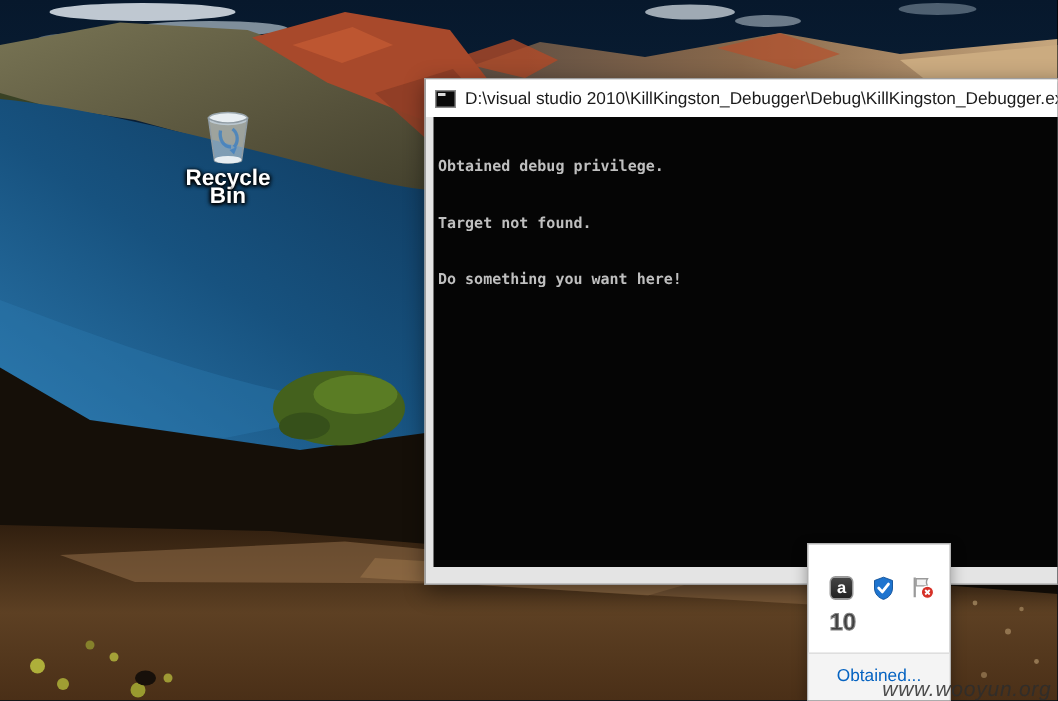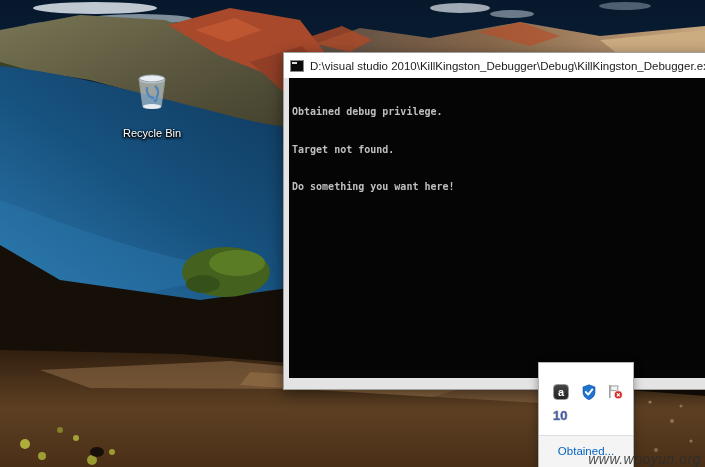--- a/index.html
+++ b/index.html
@@ -7,22 +7,23 @@
   #desktop {
     position:relative; width:705px; height:467px; overflow:hidden;
     font-family:"Liberation Sans", sans-serif;
   }
   #bg { position:absolute; left:0; top:0; width:705px; height:467px; }
 
   
   .desktop-icon { position:absolute; width:76px; text-align:center; cursor:default; }
   .desktop-icon .art { display:block; margin:0 auto; }
   .icon-label {
-    display:block; margin-top:16px; font-size:11px; color:#fff; line-height:12px;
+    display:block; margin-top:2px; font-size:15px; color:#fff; line-height:12px;
     text-shadow:0 1px 2px #000, 1px 1px 3px #000, -1px 1px 3px #000;
+    font-weight:bold;
   }
   #icon-recycle { left:114px; top:74px; }
   #icon-thispc  { left:61px;  top:140px; }
   #icon-duba    { left:152px; top:148px; }
 
   
   #console-window {
     position:absolute; left:283px; top:52px; width:430px; height:338px;
     background:#e4e4e4; border:1px solid #9e9e9e;
     box-shadow:0 4px 14px rgba(0,0,0,.45);
@@ -53,22 +54,22 @@
     position:absolute; left:538px; top:362px; width:96px; height:106px;
     background:#ffffff; border:1px solid #b3b3b3;
     box-shadow:0 3px 9px rgba(0,0,0,.35);
   }
   .tray-icon { position:absolute; width:16px; height:16px; cursor:pointer; }
   #tray-icon-a { left:14px; top:21px; background:linear-gradient(#454545,#222);
     border-radius:4px; border:1px solid #9a9a9a; color:#fff; font-size:11px; font-weight:bold;
     text-align:center; line-height:14px; }
   #tray-icon-shield { left:42px; top:21px; }
   #tray-icon-flag { left:68px; top:21px; }
-  #tray-icon-gray { left:14px; top:45px; color:#1d4ed8; -webkit-text-stroke:0.7px #858585;
-    font-size:13px; font-weight:bold; line-height:16px; text-align:left; }
+  #tray-icon-gray { left:14px; top:45px; color:#404040; -webkit-text-stroke:0.7px #858585;
+    font-size:16px; font-weight:bold; line-height:16px; text-align:left; }
   #flyout-bottom {
     position:absolute; left:0; right:0; top:72px; bottom:0;
     background:#f4f4f4; border-top:1px solid #dedede; text-align:center;
   }
   #customize-link {
     display:inline-block; margin-top:9px; font-size:11.5px; color:#0563c1; cursor:pointer;
   }
 
   
   #watermark {

